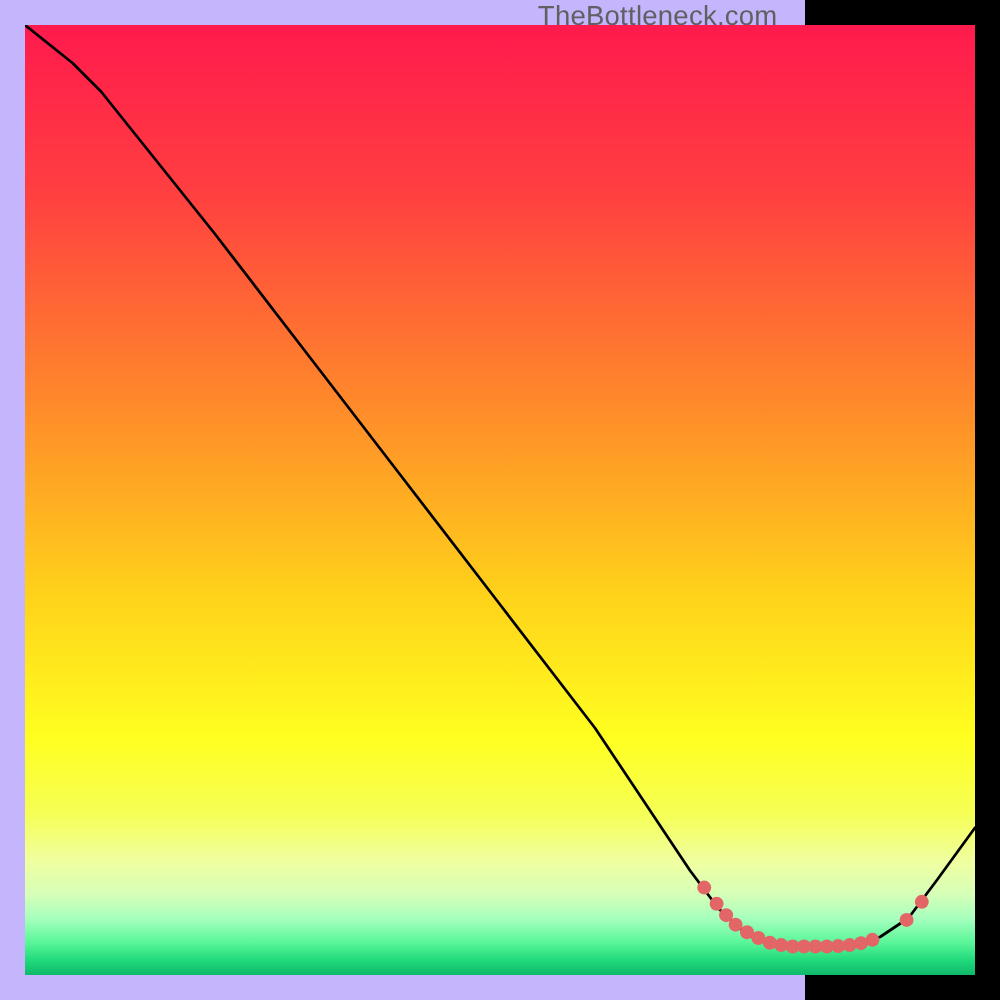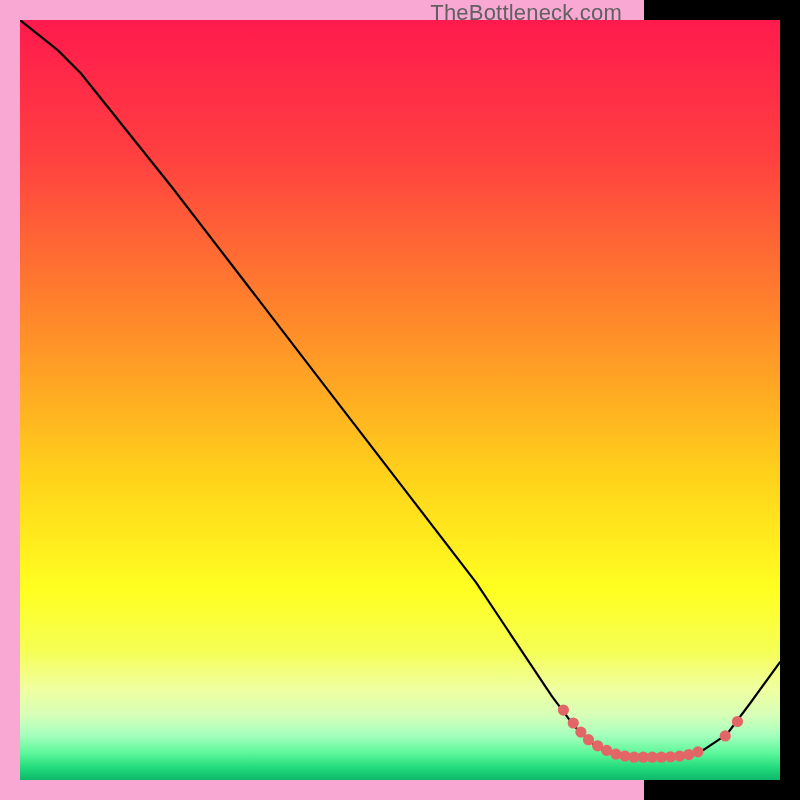--- a/index.html
+++ b/index.html
@@ -1,21 +1,21 @@
 <!DOCTYPE html>
 <html><head>
 <meta charset="utf-8">
 <style>
   * { margin: 0; padding: 0; box-sizing: border-box; }
   html, body { width: 800px; height: 800px; background: #000; overflow: hidden; }
   .outer {
     width: 644px;
     height: 800px;
     position: relative;
-    background: #f9a8d4;
+    background: #c4b5fd;
     text-align: center;
   }
   .plot {
     position: absolute;
     left: 20px;
     top: 20px;
     width: 760px;
     height: 760px;
   }
   .watermark {

